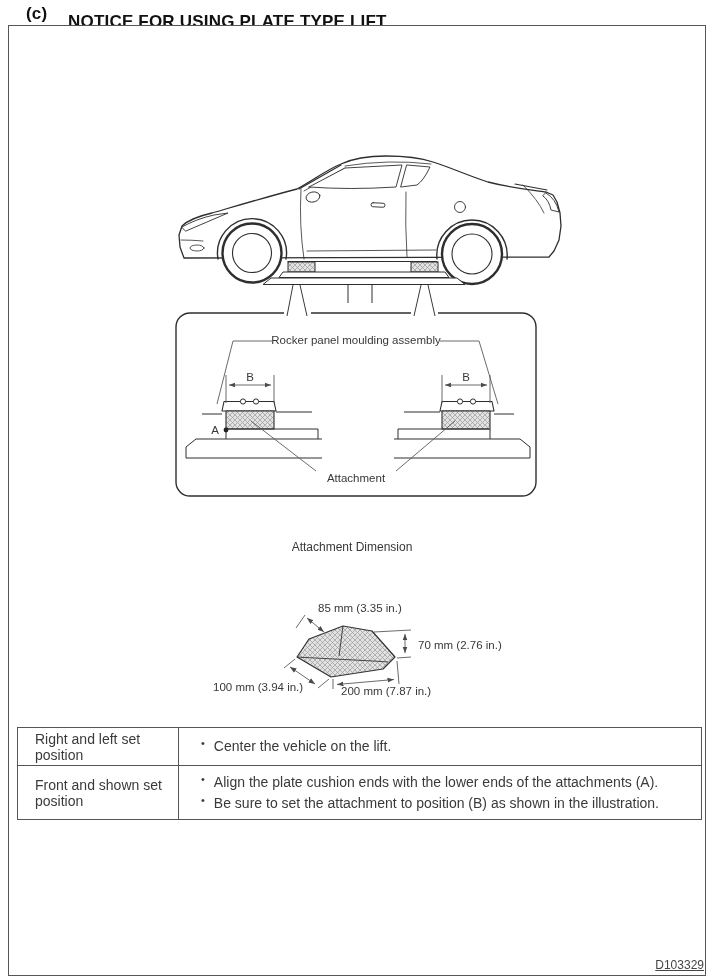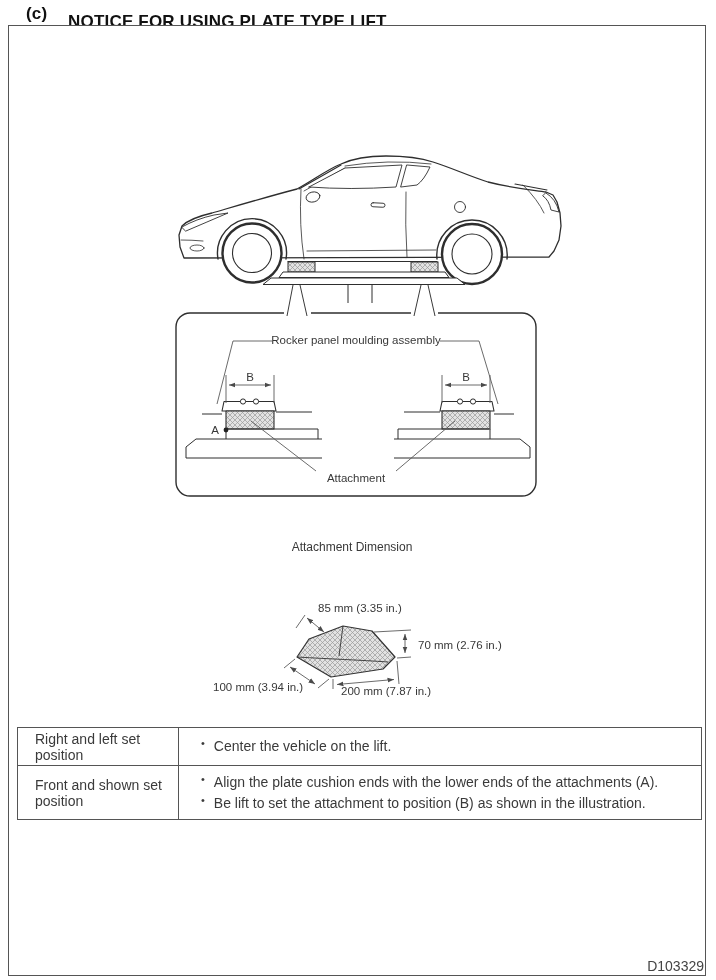--- a/index.html
+++ b/index.html
@@ -16,21 +16,21 @@
              border-collapse:collapse;table-layout:fixed;}
   .set-table td{border:1px solid #555;font-size:14px;color:#3a3a3a;
                 vertical-align:middle;box-sizing:border-box;}
   .set-table td.c1{width:161px;padding-left:17px;}
   .set-table td.c2{padding:6px 4px 6px 22px;}
   .set-table tr.r1 td{height:38px;}
   .set-table tr.r2 td{height:54px;}
   .bullet-line{display:flex;line-height:1.45;}
   .bullet-line::before{content:"\2022";margin-right:9px;font-size:11px;
                        line-height:inherit;color:#3a3a3a;}
-  .figure-code{position:absolute;right:12px;top:958px;font-size:14px;color:#444;}
+  .figure-code{position:absolute;right:12px;top:958px;font-size:12px;color:#444;text-decoration:underline;}
   svg text{font-family:"Liberation Sans",sans-serif;fill:#383838;}
   .lbl{font-size:11.5px;}
   .dim{font-size:11.5px;}
   .hd{font-size:12px;}
 </style>
 </head>
 <body>
 
 <div class="page">
 
@@ -191,21 +191,21 @@
       <tr class="r1">
         <td class="c1">Right and left set position</td>
         <td class="c2">
           <div class="bullet-line">Center the vehicle on the lift.</div>
         </td>
       </tr>
       <tr class="r2">
         <td class="c1">Front and shown set position</td>
         <td class="c2">
           <div class="bullet-line">Align the plate cushion ends with the lower ends of the attachments (A).</div>
-          <div class="bullet-line">Be lift to set the attachment to position (B) as shown in the illustration.</div>
+          <div class="bullet-line">Be sure to set the attachment to position (B) as shown in the illustration.</div>
         </td>
       </tr>
     </tbody>
   </table>
 
   <div class="figure-code">D103329</div>
 
 </div>
 
 </body></html>

